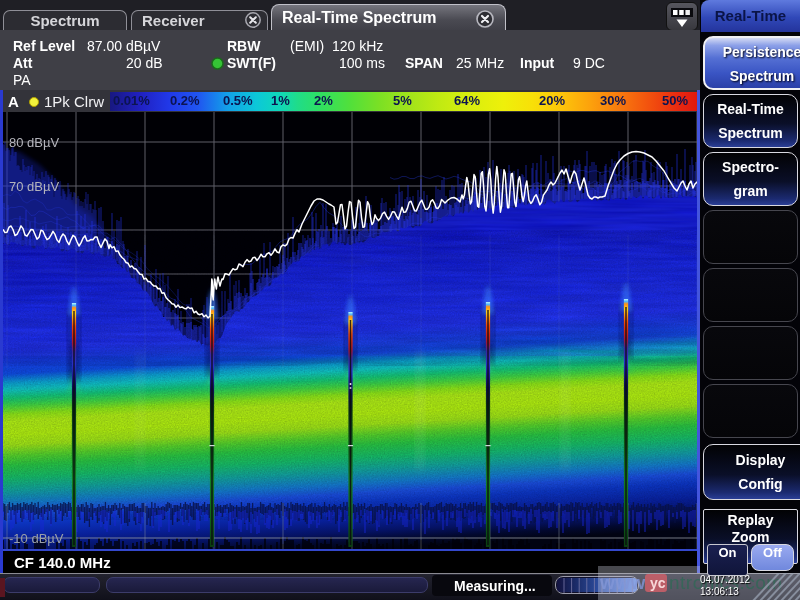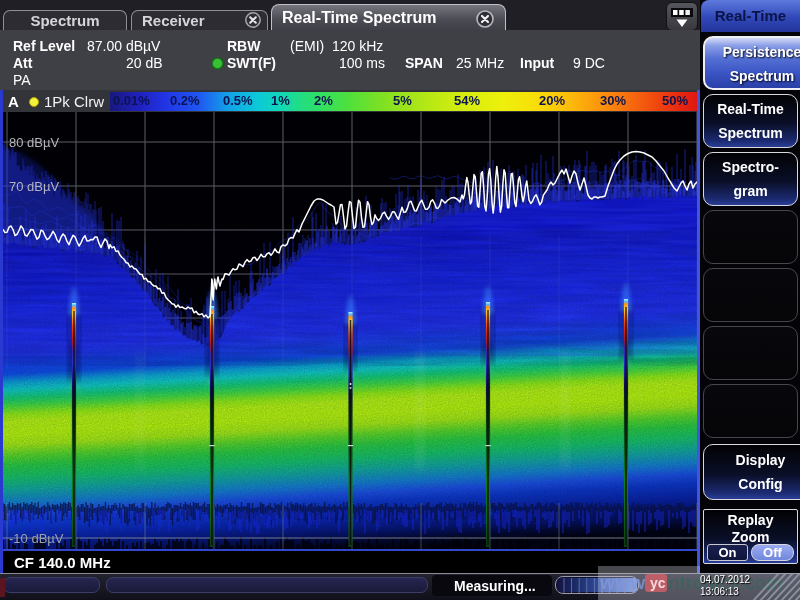--- a/index.html
+++ b/index.html
@@ -54,21 +54,21 @@
   </svg>
 <div class="abs" style="left:44px;top:93px;color:#f2f2f4;font-size:15px">1Pk Clrw</div>
 <div class="abs" style="left:110px;top:92px;width:587px;height:19px;background:linear-gradient(90deg,#181880 0%,#2020c0 5%,#2138e8 10%,#2055f0 15%,#12a0e8 20%,#0cc8d8 25%,#10d8b8 29%,#20dc88 32%,#30e060 36%,#52e03a 41%,#7ce024 46%,#a2e41a 51%,#c0ea12 56%,#d8ee0e 61%,#eef00a 67%,#f8e008 72%,#fcc40a 77%,#fca00c 82%,#f8780e 87%,#f2500e 92%,#e82810 97%,#e01810 100%)"></div>
 <div class="abs" style="left:110px;top:92px;width:587px;height:19px;color:#0c1450;font-weight:bold;font-size:13px">
 <span class="abs" style="left:3px;top:1px">0.01%</span>
 <span class="abs" style="left:60px;top:1px">0.2%</span>
 <span class="abs" style="left:113px;top:1px">0.5%</span>
 <span class="abs" style="left:161px;top:1px">1%</span>
 <span class="abs" style="left:204px;top:1px">2%</span>
 <span class="abs" style="left:283px;top:1px">5%</span>
-<span class="abs" style="left:344px;top:1px">54%</span>
+<span class="abs" style="left:344px;top:1px">64%</span>
 <span class="abs" style="left:429px;top:1px">20%</span>
 <span class="abs" style="left:490px;top:1px">30%</span>
 <span class="abs" style="left:552px;top:1px">50%</span>
 </div>
 <svg width="700" height="437" viewBox="0 112 700 437" style="position:absolute;left:0;top:112px">
 <defs>
 <linearGradient id="body" gradientUnits="userSpaceOnUse" x1="341" y1="240" x2="359" y2="549">
 <stop offset="0" stop-color="#0f15c8"></stop>
 <stop offset="0.15" stop-color="#1524e4"></stop>
 <stop offset="0.29" stop-color="#1f30f0"></stop>
@@ -274,13 +274,13 @@
 <div class="abs" style="left:701px;top:0;width:99px;height:32px;background:linear-gradient(#5f7ade,#3048b8 55%,#24349c);border-radius:8px 0 0 0;color:#0a1448;font-weight:bold;font-size:15px;text-align:center;line-height:32px">Real-Time</div>
 <div class="abs" style="left:703px;top:36px;width:118px;height:54px;background:linear-gradient(#d4daf4,#8ca0e8 15%,#5570d4 40%,#3a55c4 70%,#2a3fa8 100%);border:2px solid #f0f0f4;border-radius:10px;color:#fff;font-weight:bold;font-size:14px;text-align:center;line-height:24px;padding-top:2px;text-shadow:1px 1px 2px #001">Persistence<br>Spectrum</div>
 <div class="abs" style="left:703px;top:94px;width:95px;height:54px;background:linear-gradient(#020204,#0a0f28 55%,#1b2a70 88%,#2a3e96);border:1.5px solid #d8d8e0;border-radius:10px;color:#fff;font-weight:bold;font-size:14px;text-align:center;line-height:24px;padding-top:2px">Real-Time<br>Spectrum</div>
 <div class="abs" style="left:703px;top:152px;width:95px;height:54px;background:linear-gradient(#020204,#0a0f28 55%,#1b2a70 88%,#2a3e96);border:1.5px solid #d8d8e0;border-radius:10px;color:#fff;font-weight:bold;font-size:14px;text-align:center;line-height:24px;padding-top:2px">Spectro-<br>gram</div>
 <div class="abs" style="left:703px;top:210px;width:95px;height:54px;background:linear-gradient(#08080c,#050508);border:1.5px solid #46464e;border-radius:10px"></div>
 <div class="abs" style="left:703px;top:268px;width:95px;height:54px;background:linear-gradient(#08080c,#050508);border:1.5px solid #46464e;border-radius:10px"></div>
 <div class="abs" style="left:703px;top:326px;width:95px;height:54px;background:linear-gradient(#08080c,#050508);border:1.5px solid #46464e;border-radius:10px"></div>
 <div class="abs" style="left:703px;top:384px;width:95px;height:54px;background:linear-gradient(#08080c,#050508);border:1.5px solid #46464e;border-radius:10px"></div>
 <div class="abs" style="left:703px;top:444px;width:115px;height:56px;background:linear-gradient(#020204,#0a0f28 55%,#1b2a70 88%,#2a3e96);border:1.5px solid #d8d8e0;border-radius:10px;color:#fff;font-weight:bold;font-size:14px;text-align:center;line-height:24px;padding-top:3px">Display<br>Config</div>
 <div class="abs" style="left:703px;top:509px;width:95px;height:55px;background:linear-gradient(#020204,#0a0f28 55%,#1b2a70 88%,#2a3e96);border:1.5px solid #d8d8e0;border-radius:2px;color:#fff;font-weight:bold;font-size:14px;text-align:center;line-height:17px;padding-top:2px">Replay<br>Zoom</div>
-<div class="abs" style="left:707px;top:544px;width:41px;height:17px;background:linear-gradient(#1a2050,#10153a);border:1px solid #c8c8d0;border-radius:3px;color:#fff;font-weight:bold;font-size:13px;text-align:center;line-height:15px">On</div>
-<div class="abs" style="left:751px;top:544px;width:43px;height:17px;background:linear-gradient(#9aaaf0,#7088dd);border:1px solid #d8d8e0;border-radius:8px;color:#fff;font-weight:bold;font-size:13px;text-align:center;line-height:15px">Off</div>
+<div class="abs" style="left:707px;top:544px;width:41px;height:32px;background:linear-gradient(#1a2050,#10153a);border:1px solid #c8c8d0;border-radius:3px;color:#fff;font-weight:bold;font-size:13px;text-align:center;line-height:15px">On</div>
+<div class="abs" style="left:751px;top:544px;width:43px;height:27px;background:linear-gradient(#9aaaf0,#7088dd);border:1px solid #d8d8e0;border-radius:8px;color:#fff;font-weight:bold;font-size:13px;text-align:center;line-height:15px">Off</div>
 </body></html>

